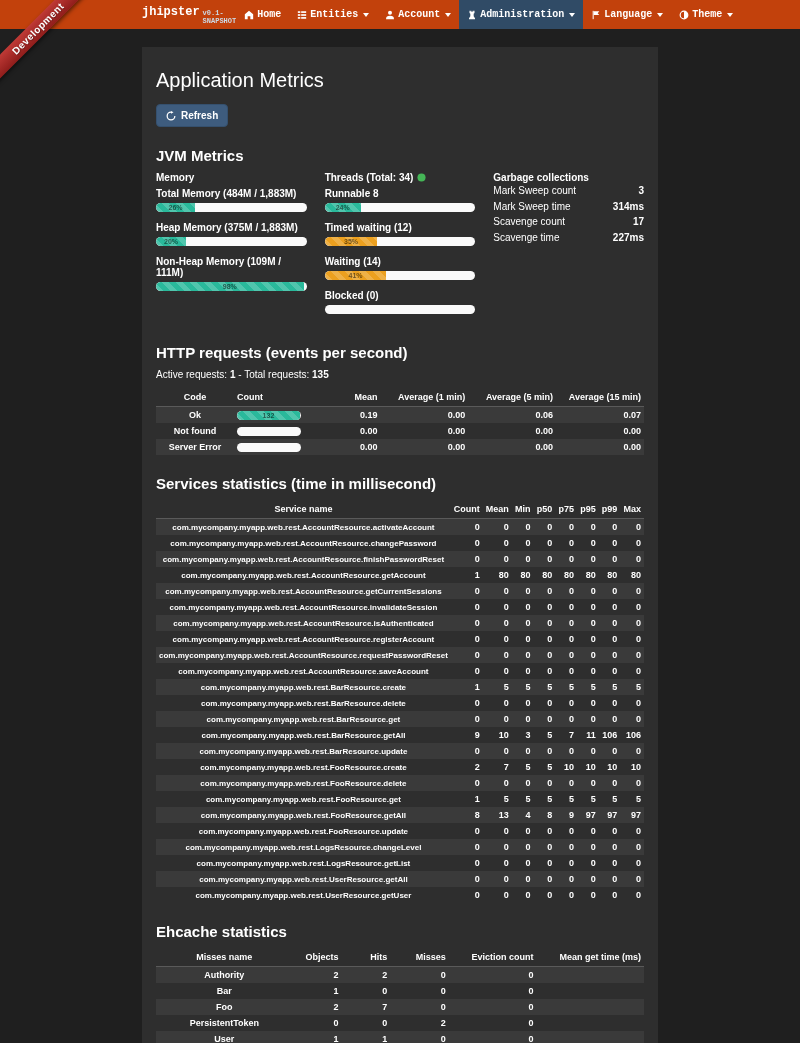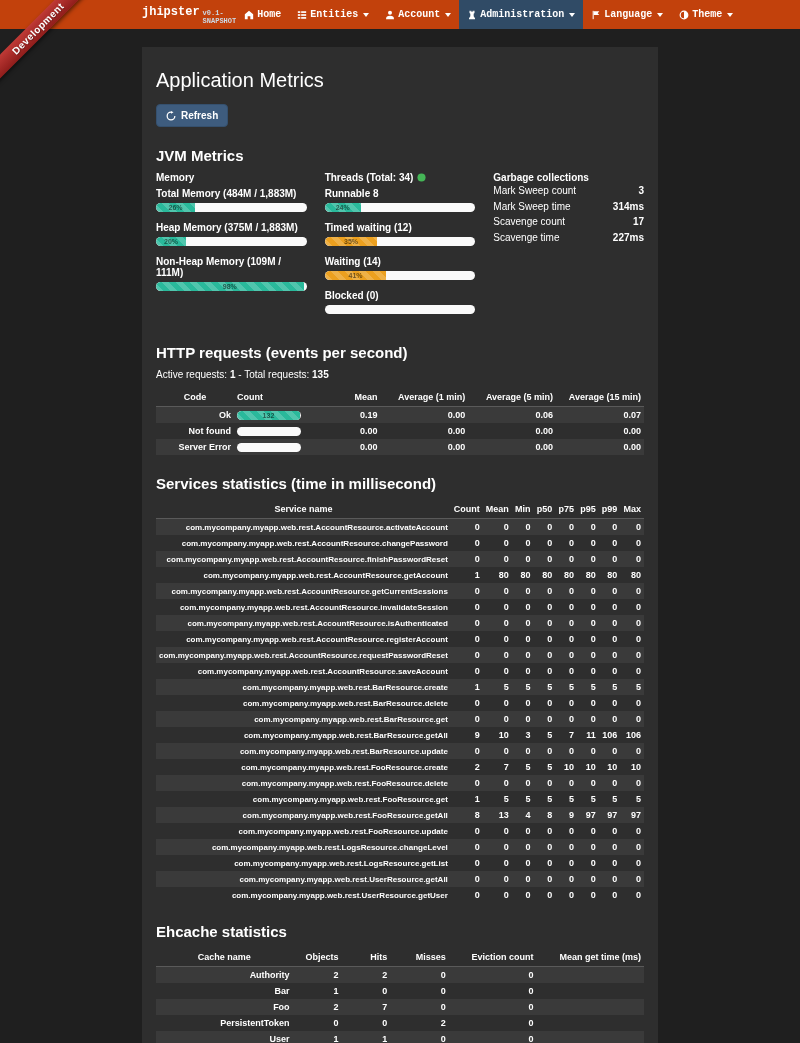--- a/index.html
+++ b/index.html
@@ -55,21 +55,21 @@
   .gc-row { display:flex; justify-content:space-between; line-height:1.55; }
   .gc-row .lbl { font-weight:normal; }
   .gc-row .val { font-weight:bold; text-align:right; }
   
   .summary-line { font-size:10px; margin:2px 0 8px; }
   .summary-line b { font-weight:bold; }
   table { width:100%; border-collapse:collapse; }
   th { font-size:9px; font-weight:bold; text-align:right; padding:4px 3px; border-bottom:1px solid #5a5a5a; white-space:nowrap; }
   th:first-child { text-align:center; }
   td { font-size:9px; font-weight:bold; text-align:right; padding:3px 3px; white-space:nowrap; }
-  td:first-child { text-align:right; }
+  td:first-child { text-align:center; }
   tbody tr:nth-child(odd) { background:#3a3a3a; }
   .svc-table td:first-child { font-size:8px; }
   .mini-progress { width:64px; height:9px; background:#fafafa; border-radius:5px; overflow:hidden; }
 </style>
 </head>
 <body>
 
 <div class="navbar">
   <div class="nav-inner">
     <div class="brand">
@@ -622,21 +622,21 @@
           <td>0</td>
         </tr>
       </tbody>
   </table>
 
   
   <h3 class="section-title">Ehcache statistics</h3>
   <table>
     <thead>
       <tr>
-        <th style="width:28%">Cache name</th>
+        <th style="width:28%">Misses name</th>
         <th style="width:10%">Objects</th>
         <th style="width:10%">Hits</th>
         <th style="width:12%">Misses</th>
         <th style="width:18%">Eviction count</th>
         <th style="width:22%">Mean get time (ms)</th>
       </tr>
     </thead>
     <tbody>
 
         <tr>

